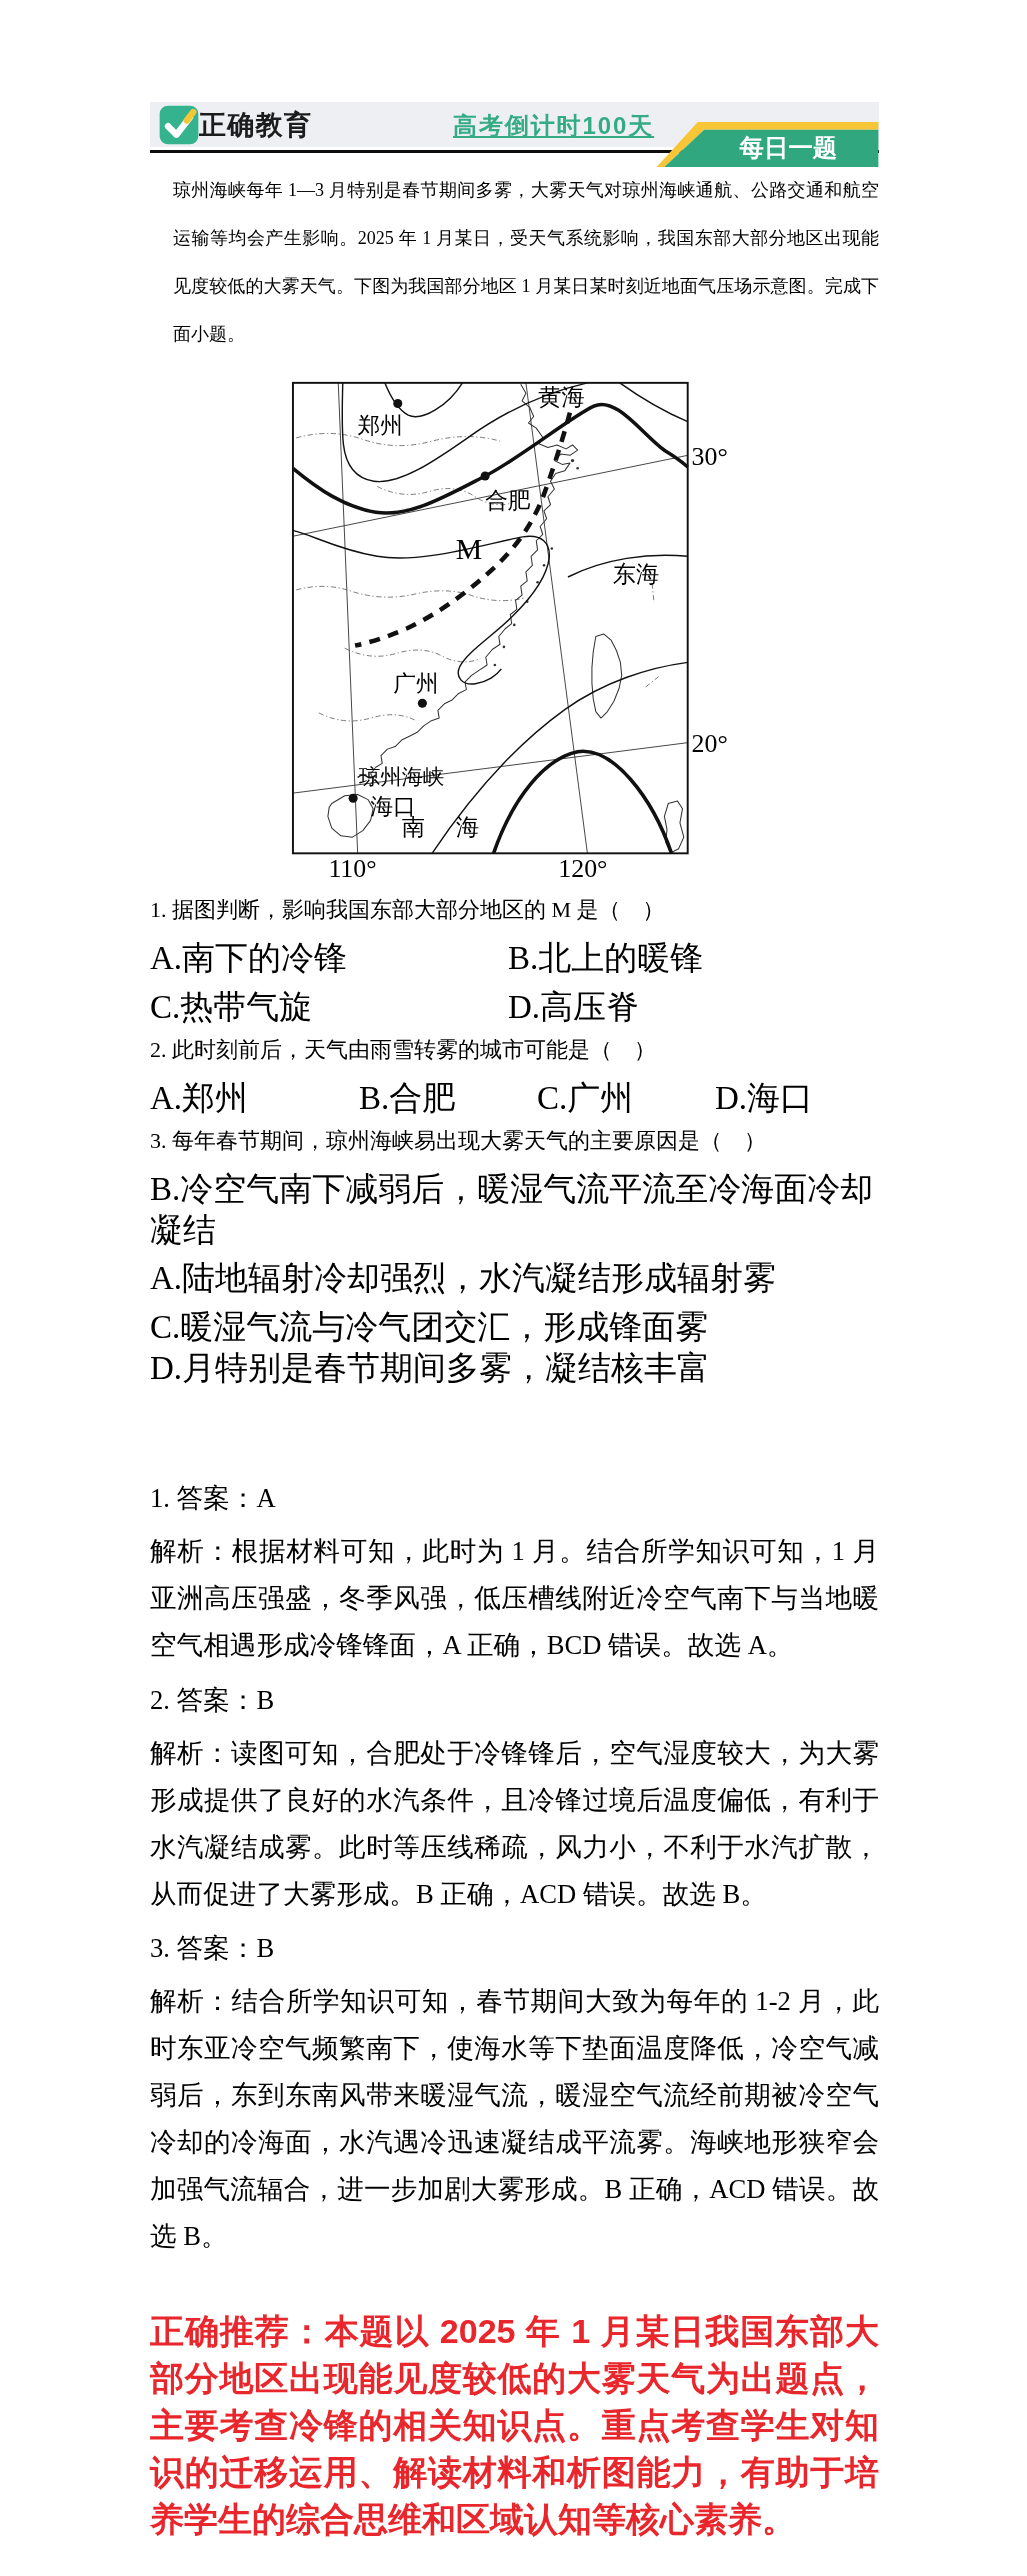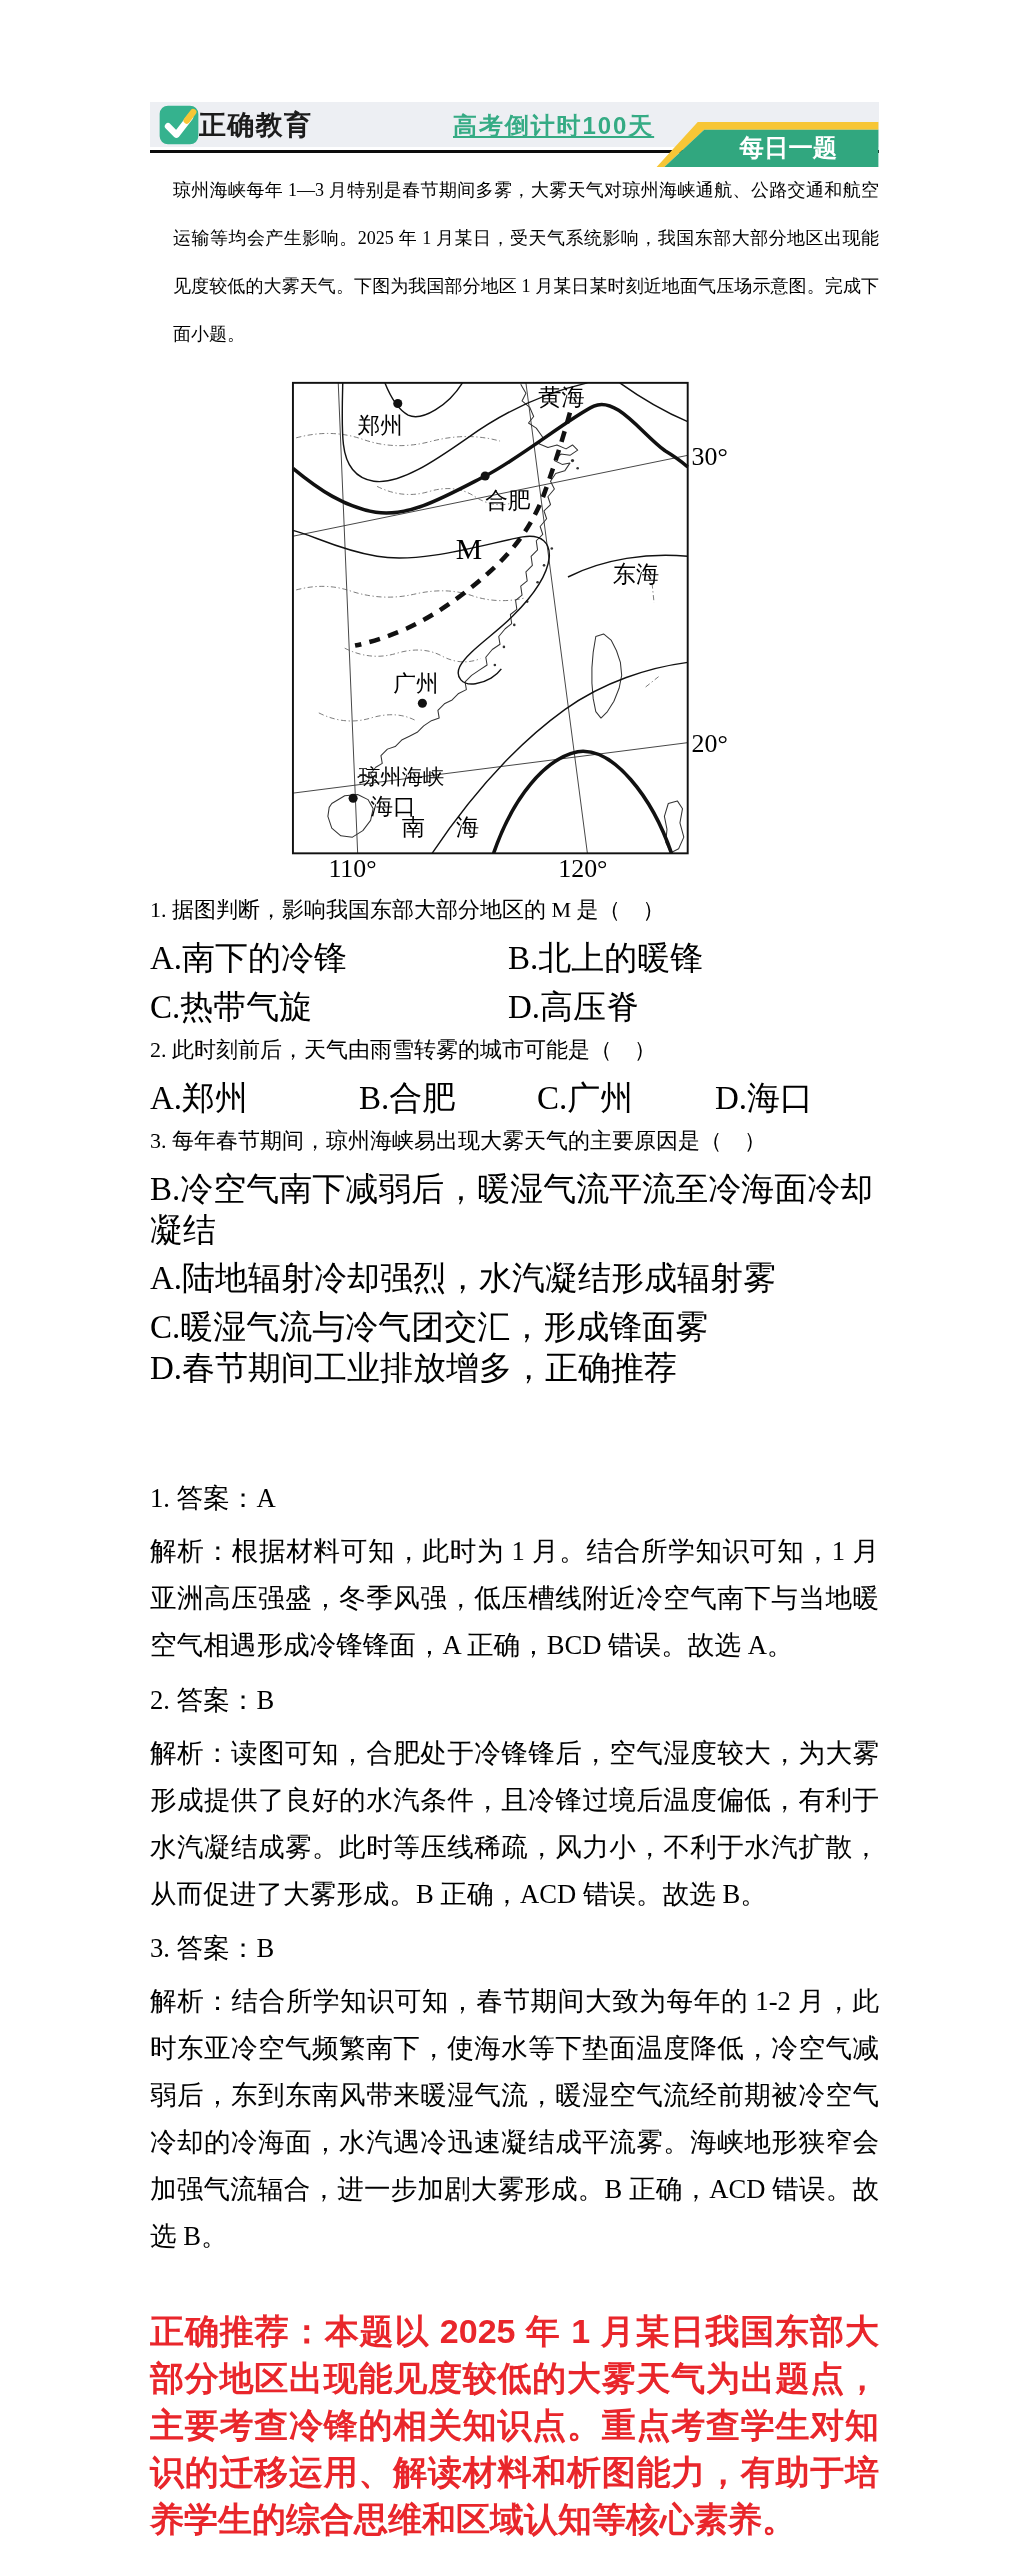--- a/index.html
+++ b/index.html
@@ -159,21 +159,21 @@
 
     <p class="q-stem">2. 此时刻前后，天气由雨雪转雾的城市可能是（　）</p>
     <p class="opt-line row4">
       <span>A.郑州</span><span>B.合肥</span><span>C.广州</span><span>D.海口</span>
     </p>
 
     <p class="q-stem">3. 每年春节期间，琼州海峡易出现大雾天气的主要原因是（　）</p>
     <p class="opt-line">B.冷空气南下减弱后，暖湿气流平流至冷海面冷却凝结</p>
     <p class="opt-line">A.陆地辐射冷却强烈，水汽凝结形成辐射雾</p>
     <p class="opt-line">C.暖湿气流与冷气团交汇，形成锋面雾</p>
-    <p class="opt-line tight">D.春节期间工业排放增多，正确推荐</p>
+    <p class="opt-line tight">D.月特别是春节期间多雾，凝结核丰富</p>
   </div>
 
   <div class="answers">
     <p class="ans-label">1. 答案：A</p>
     <p class="analysis">解析：根据材料可知，此时为 1 月。结合所学知识可知，1 月亚洲高压强盛，冬季风强，低压槽线附近冷空气南下与当地暖空气相遇形成冷锋锋面，A 正确，BCD 错误。故选 A。</p>
     <p class="ans-label">2. 答案：B</p>
     <p class="analysis">解析：读图可知，合肥处于冷锋锋后，空气湿度较大，为大雾形成提供了良好的水汽条件，且冷锋过境后温度偏低，有利于水汽凝结成雾。此时等压线稀疏，风力小，不利于水汽扩散，从而促进了大雾形成。B 正确，ACD 错误。故选 B。</p>
     <p class="ans-label">3. 答案：B</p>
     <p class="analysis">解析：结合所学知识可知，春节期间大致为每年的 1-2 月，此时东亚冷空气频繁南下，使海水等下垫面温度降低，冷空气减弱后，东到东南风带来暖湿气流，暖湿空气流经前期被冷空气冷却的冷海面，水汽遇冷迅速凝结成平流雾。海峡地形狭窄会加强气流辐合，进一步加剧大雾形成。B 正确，ACD 错误。故选 B。</p>
   </div>

